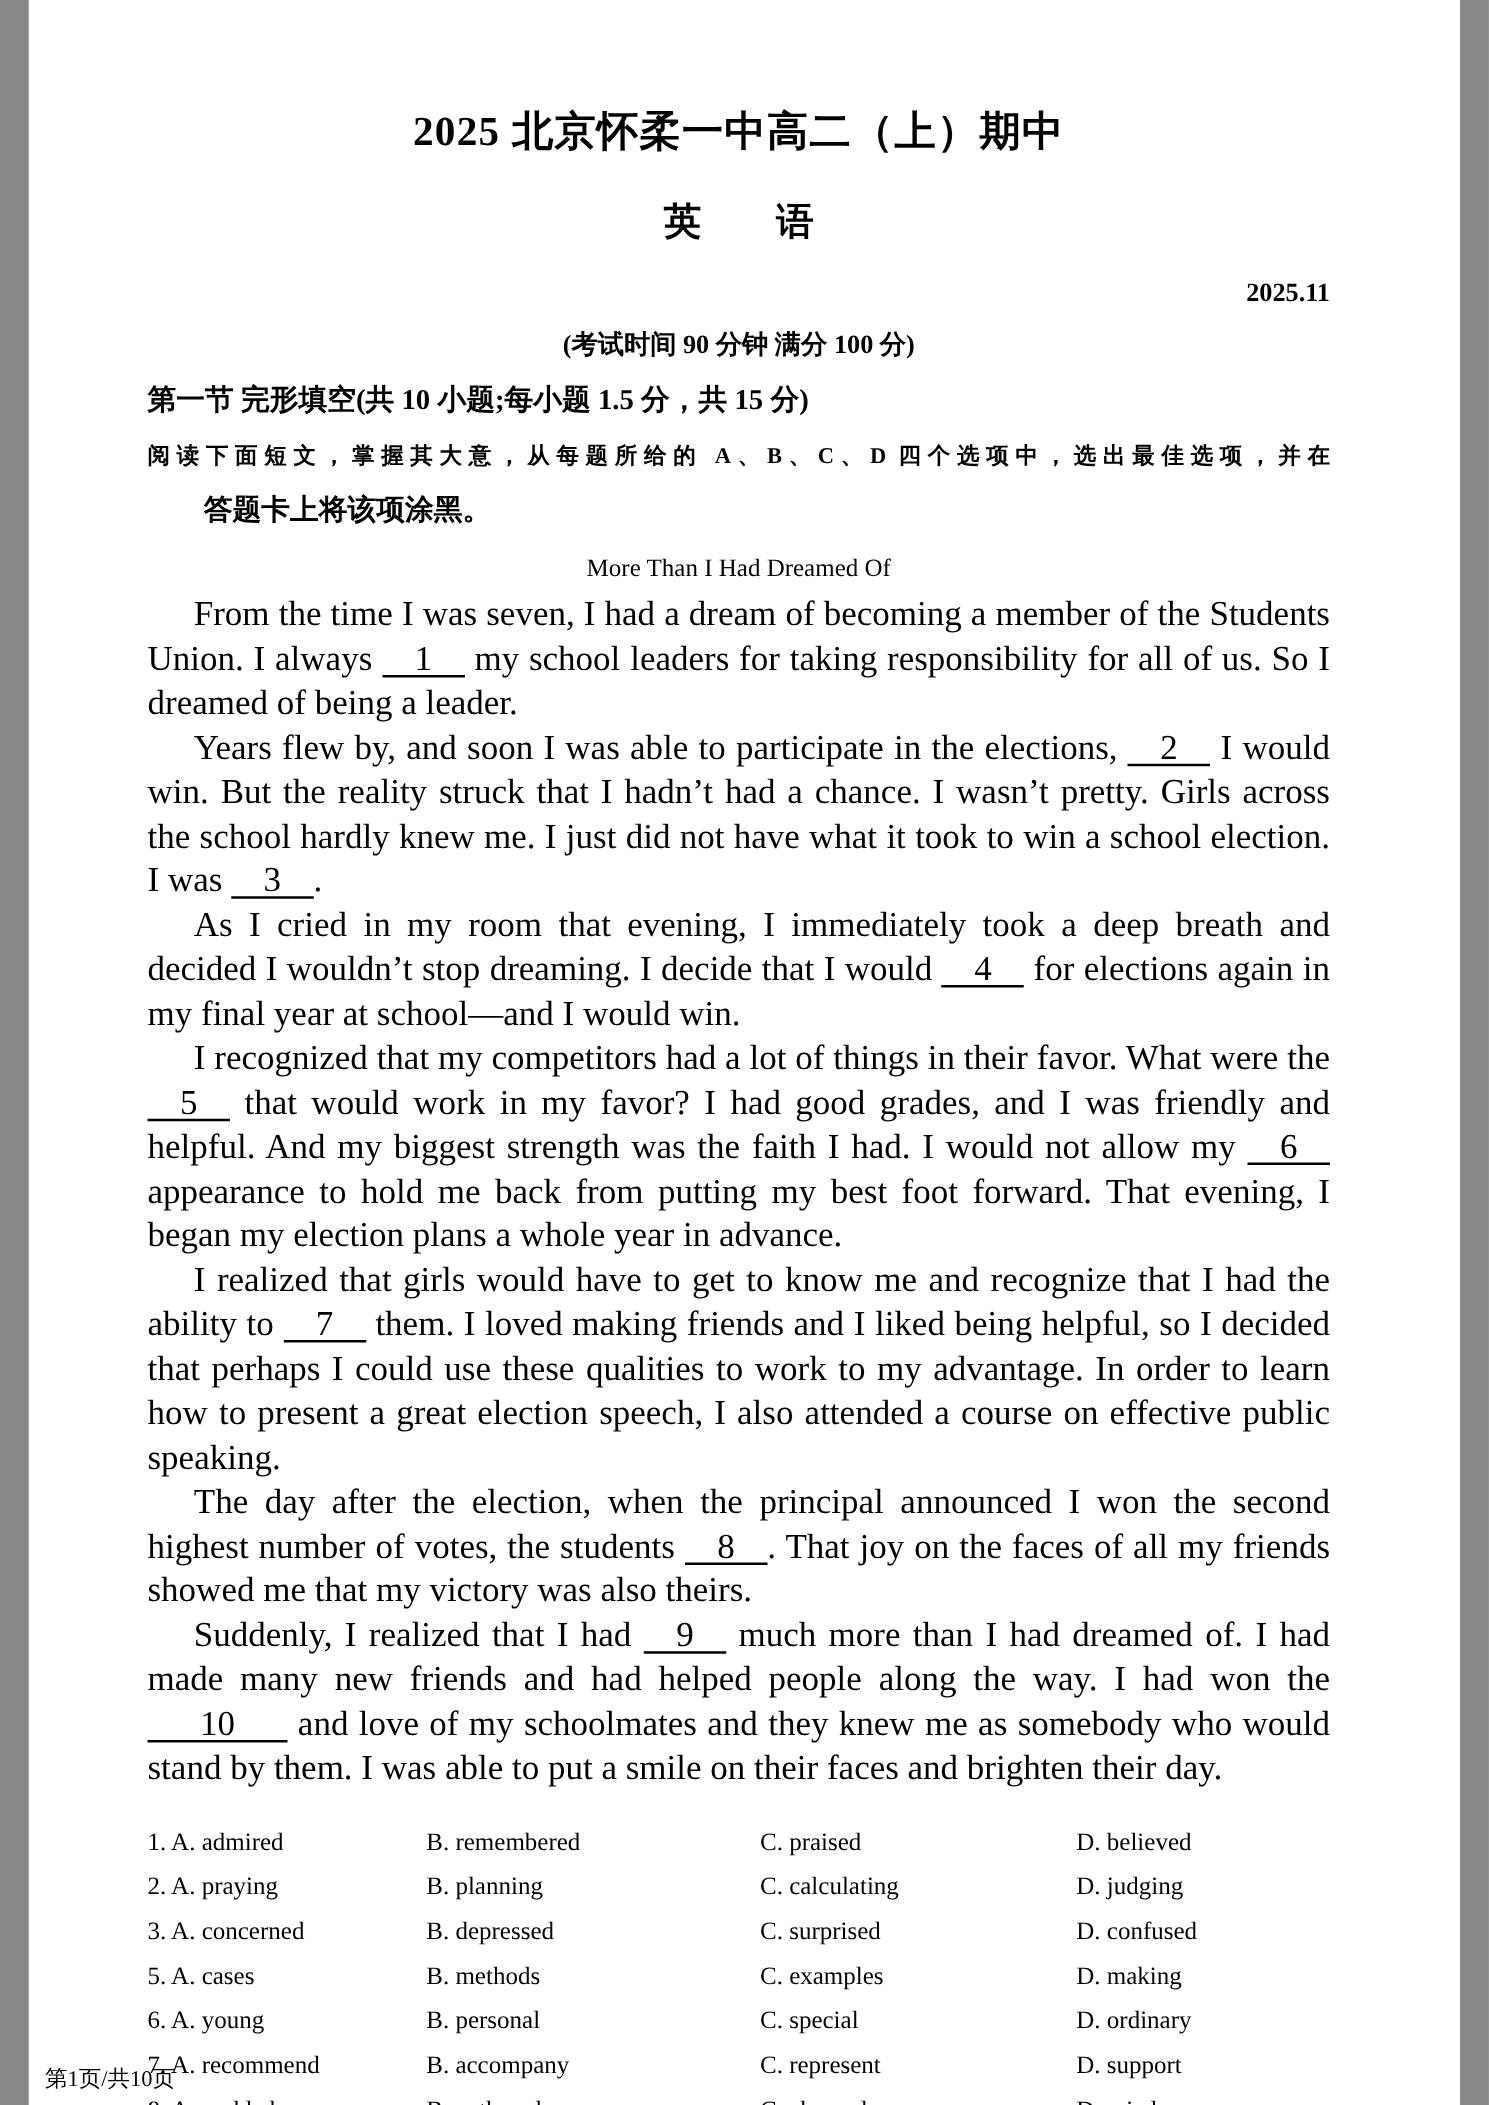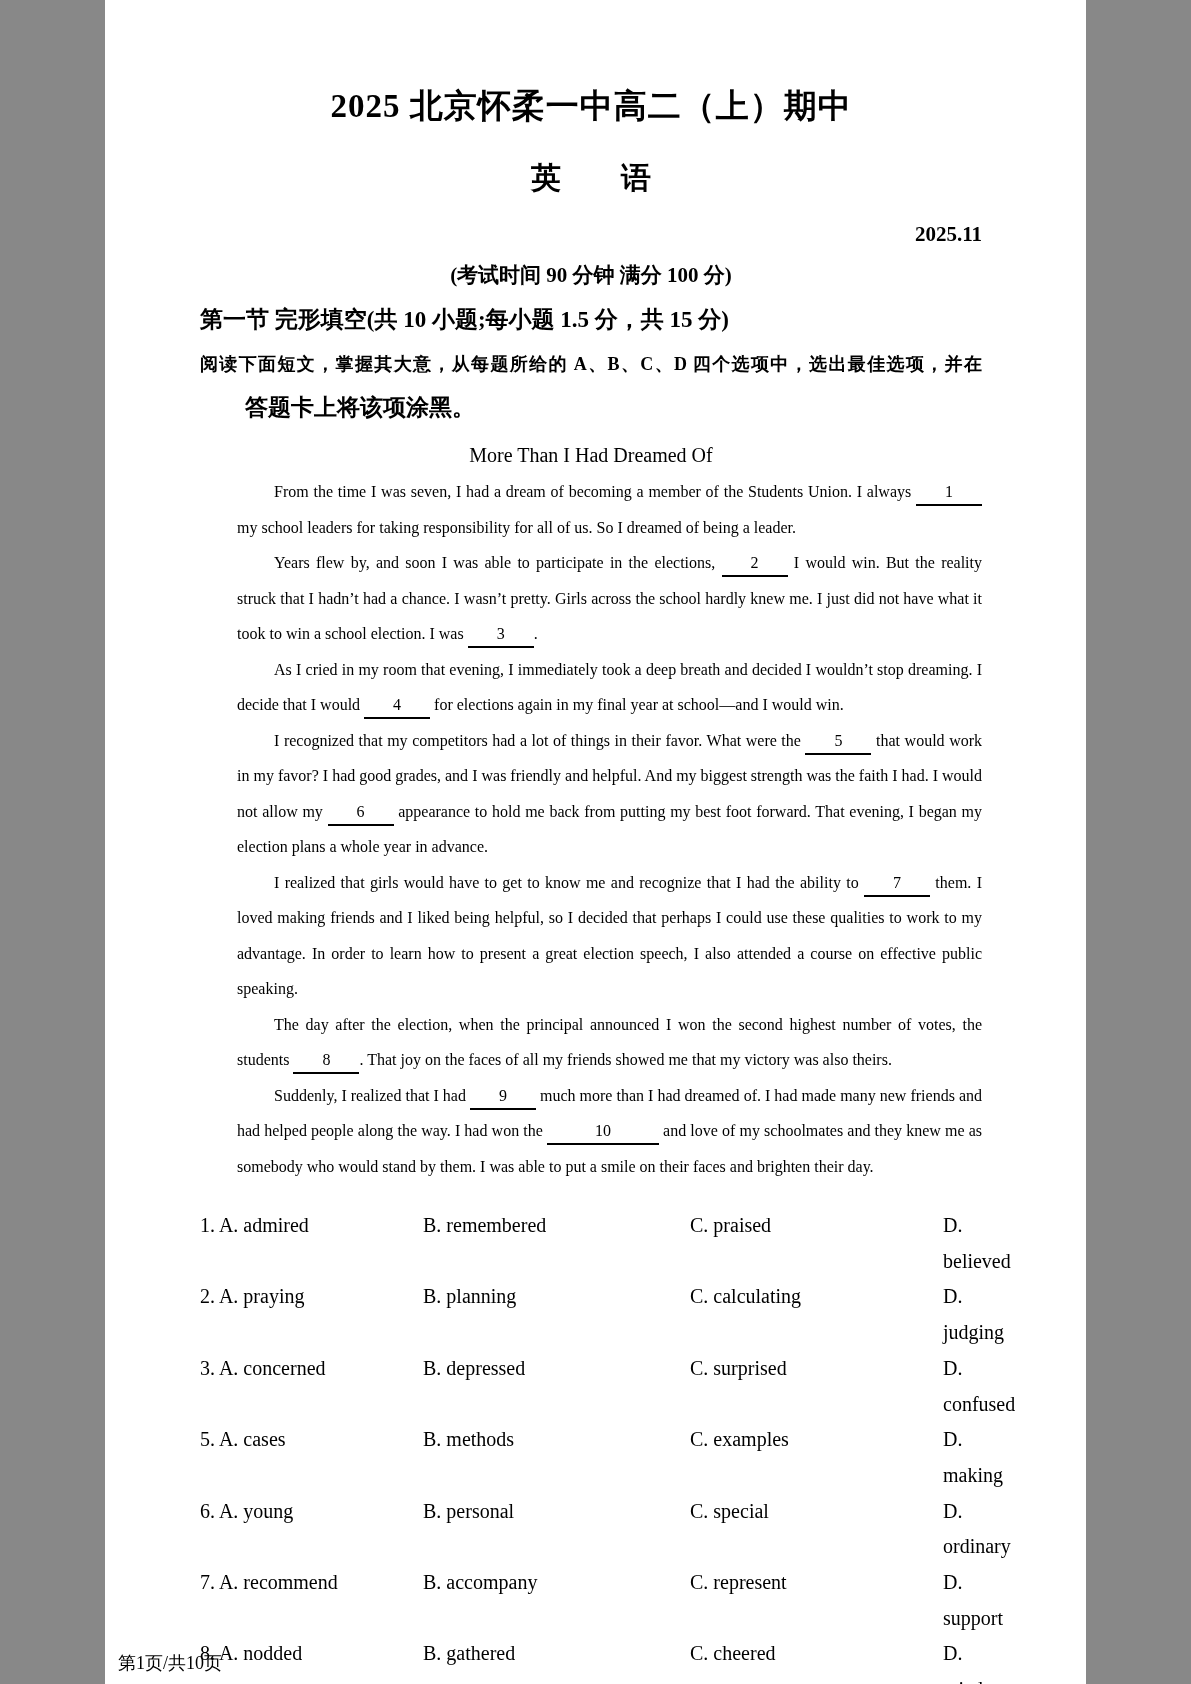--- a/index.html
+++ b/index.html
@@ -2,21 +2,21 @@
 <html><head>
 <meta charset="utf-8">
 <style>
   html, body {
     margin: 0;
     padding: 0;
     background: #888888;
   }
   .page {
     position: relative;
-    width: 981px;
+    width: 1145px;
     height: 1684px;
     margin: 0 auto;
     background: #ffffff;
     color: #000000;
     font-family: "Liberation Serif", "DejaVu Serif", serif;
     overflow: hidden;
   }
   .content {
     padding: 0 104px 0 95px;
   }
@@ -78,24 +78,23 @@
     margin-left: 45px;
   }
   .passage-title {
     margin-top: 16px;
     font-size: 20px;
     text-align: center;
     line-height: 30px;
   }
   .passage {
     margin-top: 4px;
-    font-size: 16px;
+    font-size: 28px;
     line-height: 35.5px;
     text-align: justify;
-    margin-left: 37px;
   }
   .passage p {
     margin: 0;
     text-indent: 37px;
   }
   .blank {
     display: inline-block;
     min-width: 66px;
     text-indent: 0;
     border-bottom: 2px solid #000000;

